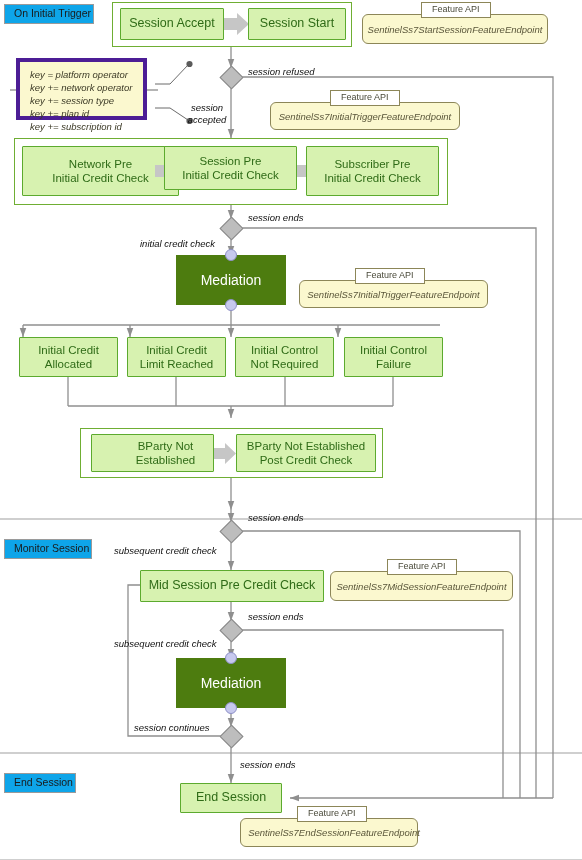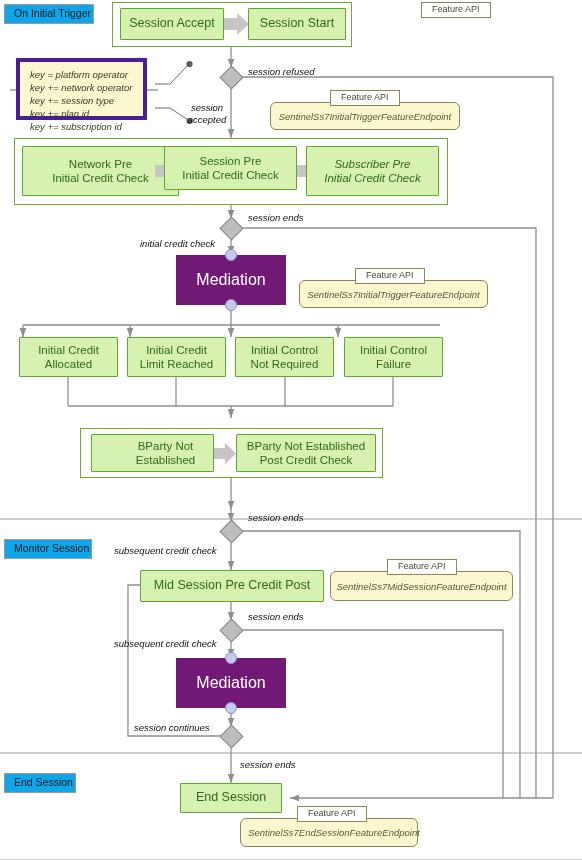--- a/index.html
+++ b/index.html
@@ -56,23 +56,23 @@
 
   
   .chev {
     position: absolute;
     color: #bdbdbd;
   }
 
   
   .mediation {
     position: absolute;
-    background: #701a75;
+    background: #4d7c0f;
     color: #ffffff;
-    font-size: 16px;
+    font-size: 14px;
     display: flex;
     align-items: center;
     justify-content: center;
   }
   .pin {
     position: absolute;
     width: 12px; height: 12px;
     border-radius: 50%;
     background: #c7c9ee;
     border: 1px solid #8e90c6;
@@ -222,20 +222,21 @@
   <div class="group" style="left:112px;top:2px;width:240px;height:45px;"></div>
   <div class="act big" style="left:120px;top:8px;width:104px;height:32px;">Session Accept</div>
   <div class="chev" style="left:224px;top:12px;width:26px;height:24px;">
     <svg viewBox="0 0 26 24" width="26" height="24">
       <path d="M0,6 L13,6 L13,1 L25,12 L13,23 L13,18 L0,18 z" fill="#c6c6c6"></path>
     </svg>
   </div>
   <div class="act big" style="left:248px;top:8px;width:98px;height:32px;">Session Start</div>
 
   <div class="stereotype" style="left:421px;top:2px;">Feature API</div>
+  <div class="note" style="left:362px;top:14px;width:186px;height:30px;">SentinelSs7StartSessionFeatureEndpoint</div>
 
   <div class="keynote" style="left:16px;top:58px;width:131px;height:62px;">
     <div>key = platform operator</div>
     <div>key += network operator</div>
     <div>key += session type</div>
     <div>key += plan id</div>
     <div>key += subscription id</div>
   </div>
 
   <div class="diamond" style="left:222.5px;top:68.5px;"></div>
@@ -264,21 +265,21 @@
     <div>
       <div>Session Pre</div>
       <div>Initial Credit Check</div>
     </div>
   </div>
   <div class="chev" style="left:297px;top:158px;width:24px;height:26px;">
     <svg viewBox="0 0 24 26" width="24" height="26">
       <path d="M0,7 L12,7 L12,1 L23,13 L12,25 L12,19 L0,19 z" fill="#c6c6c6"></path>
     </svg>
   </div>
-  <div class="act" style="left:306px;top:146px;width:133px;height:50px;font-style:italic;">
+  <div class="act" style="left:306px;top:146px;width:133px;height:50px;">
     <div>
       <div>Subscriber Pre</div>
       <div>Initial Credit Check</div>
     </div>
   </div>
 
   <div class="diamond" style="left:222.5px;top:219.5px;"></div>
   <div class="elabel" style="left:248px;top:212px;">session ends</div>
   <div class="elabel" style="left:140px;top:238px;">initial credit check</div>
 
@@ -330,21 +331,21 @@
     <div>
       <div>BParty Not Established</div>
       <div>Post Credit Check</div>
     </div>
   </div>
 
   <div class="diamond" style="left:222.5px;top:522.5px;"></div>
   <div class="elabel" style="left:248px;top:512px;">session ends</div>
   <div class="elabel" style="left:114px;top:545px;">subsequent  credit  check</div>
 
-  <div class="act big" style="left:140px;top:570px;width:184px;height:32px;">Mid Session Pre Credit Post</div>
+  <div class="act big" style="left:140px;top:570px;width:184px;height:32px;">Mid Session Pre Credit Check</div>
 
   <div class="stereotype" style="left:387px;top:559px;">Feature API</div>
   <div class="note" style="left:330px;top:571px;width:183px;height:30px;">SentinelSs7MidSessionFeatureEndpoint</div>
 
   <div class="diamond" style="left:222.5px;top:621.5px;"></div>
   <div class="elabel" style="left:248px;top:611px;">session ends</div>
   <div class="elabel" style="left:114px;top:638px;">subsequent  credit  check</div>
 
   <div class="mediation" style="left:176px;top:658px;width:110px;height:50px;">Mediation</div>
   <div class="pin" style="left:225px;top:652px;"></div>

